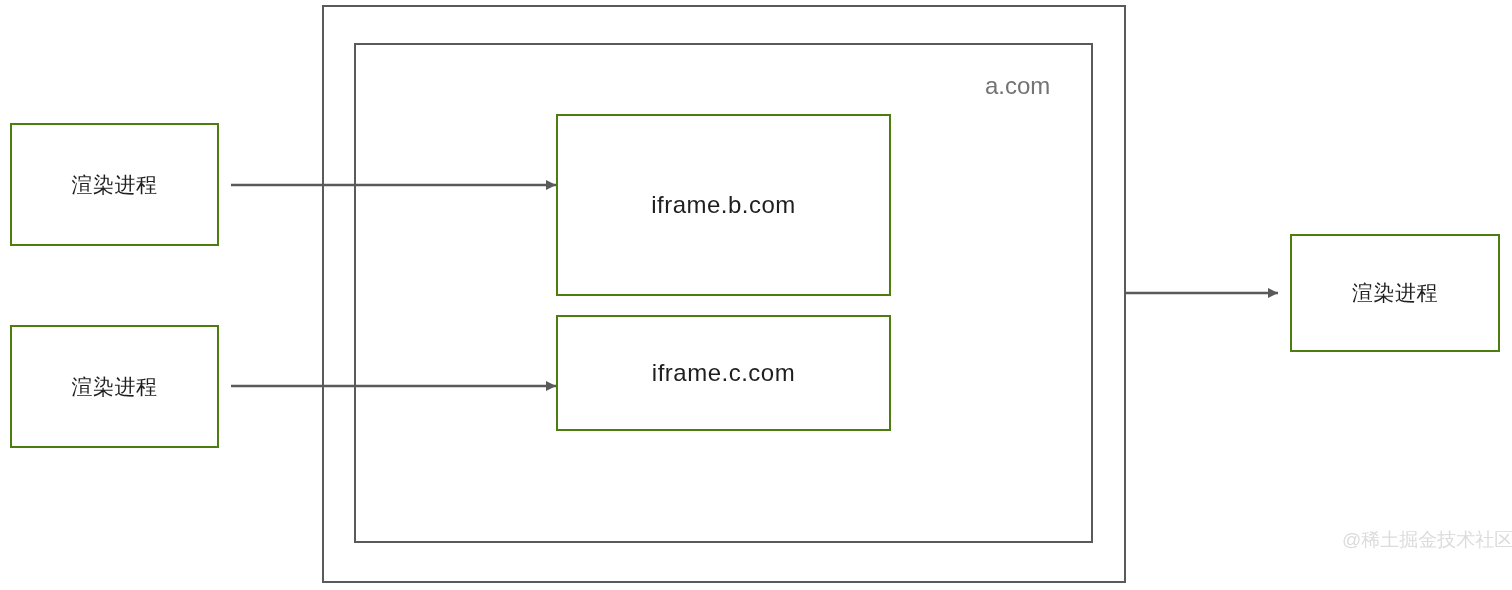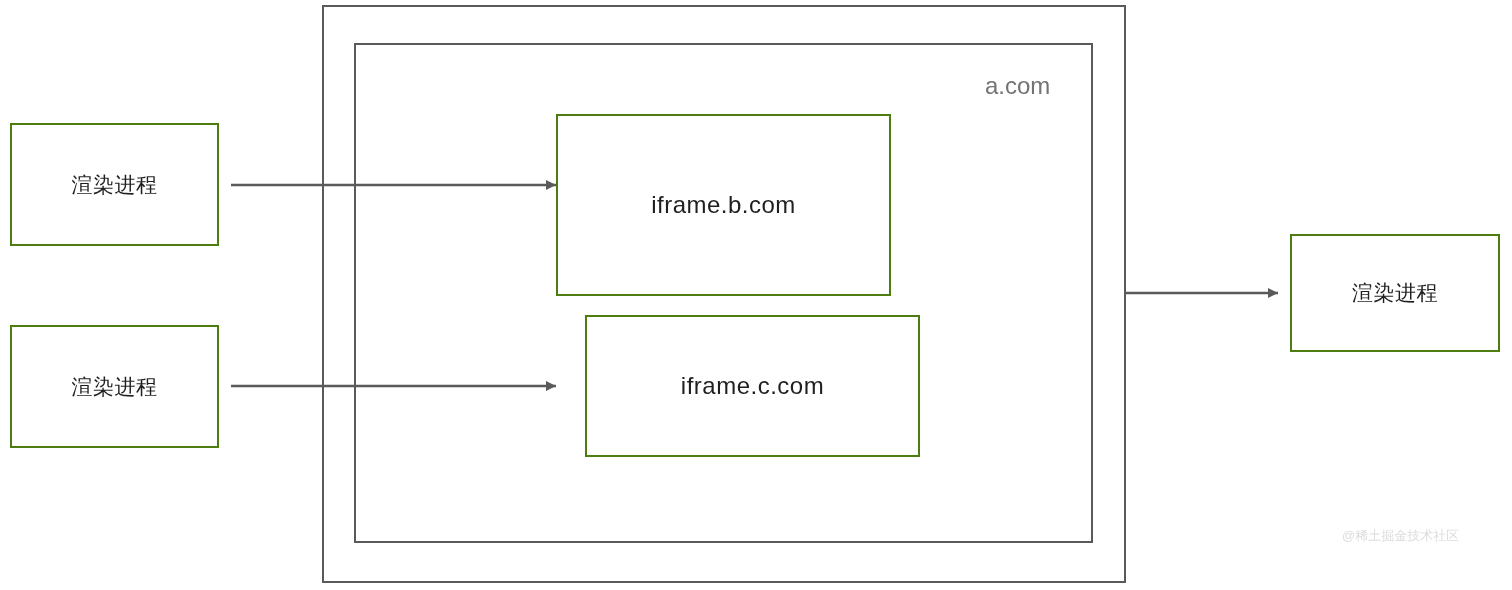--- a/index.html
+++ b/index.html
@@ -43,21 +43,21 @@
     position: absolute;
     color: #737373;
     font-size: 24px;
     white-space: nowrap;
     user-select: none;
   }
 
   .watermark {
     position: absolute;
     color: #dcdcdc;
-    font-size: 13px;
+    font-size: 19px;
     white-space: nowrap;
     user-select: none;
   }
 
   svg.arrows {
     position: absolute;
     left: 0;
     top: 0;
     width: 1512px;
     height: 590px;
@@ -73,21 +73,21 @@
   <div class="box container-box" style="left:322px; top:5px; width:804px; height:578px;"></div>
 
   <div class="box container-box" style="left:354px; top:43px; width:739px; height:500px;"></div>
 
   <div class="free-label" style="left:985px; top:72px;">a.com</div>
 
   <div class="box" style="left:556px; top:114px; width:335px; height:182px;">
     <span class="box-label label-en">iframe.b.com</span>
   </div>
 
-  <div class="box" style="left:585px; top:315px; width:335px; height:142px;">
+  <div class="box" style="left:556px; top:315px; width:335px; height:116px;">
     <span class="box-label label-en">iframe.c.com</span>
   </div>
 
   <div class="box" style="left:10px; top:123px; width:209px; height:123px;">
     <span class="box-label label-cn">渲染进程</span>
   </div>
 
   <div class="box" style="left:10px; top:325px; width:209px; height:123px;">
     <span class="box-label label-cn">渲染进程</span>
   </div>

